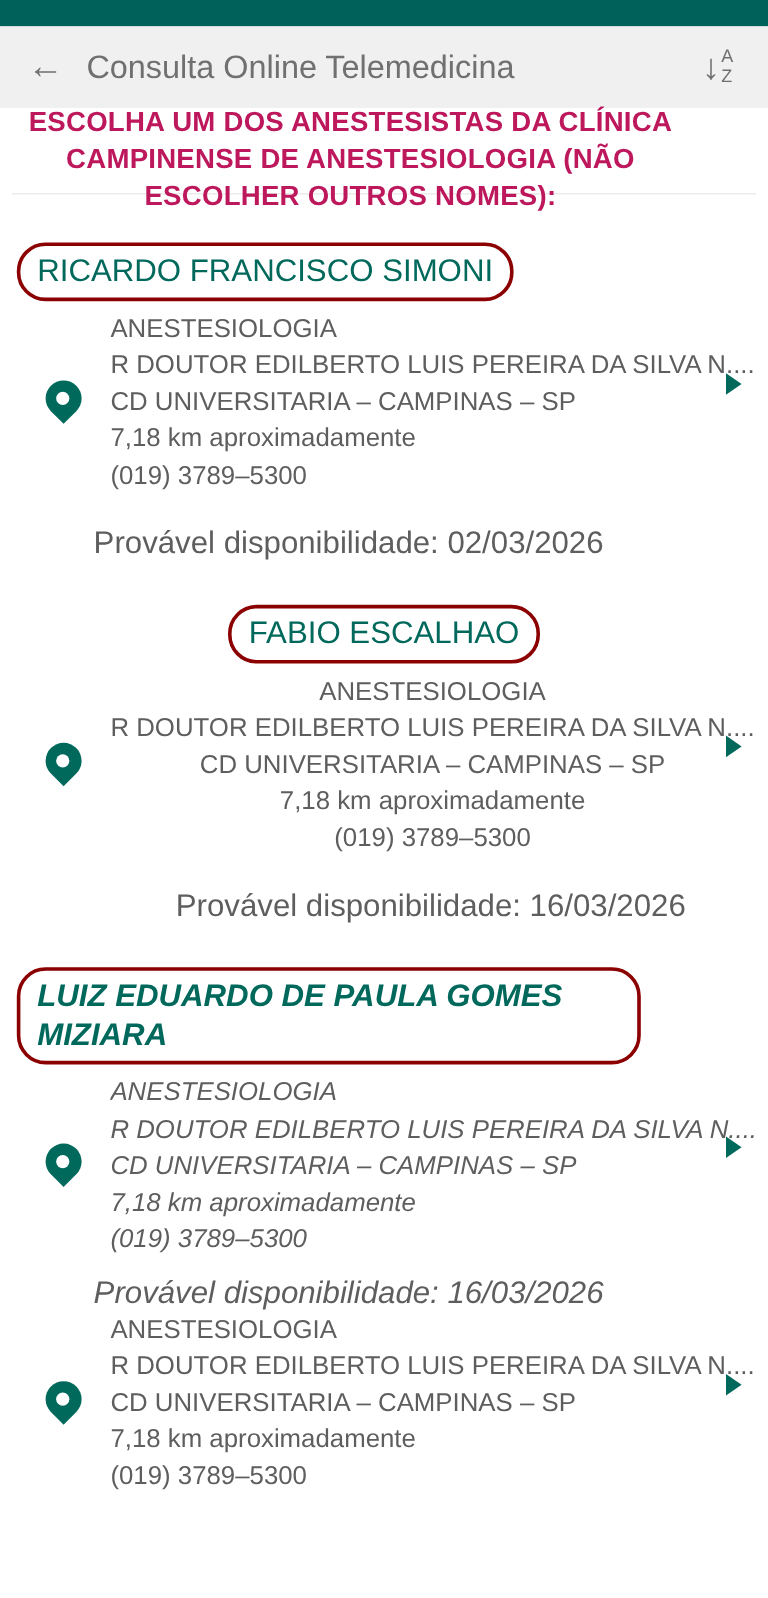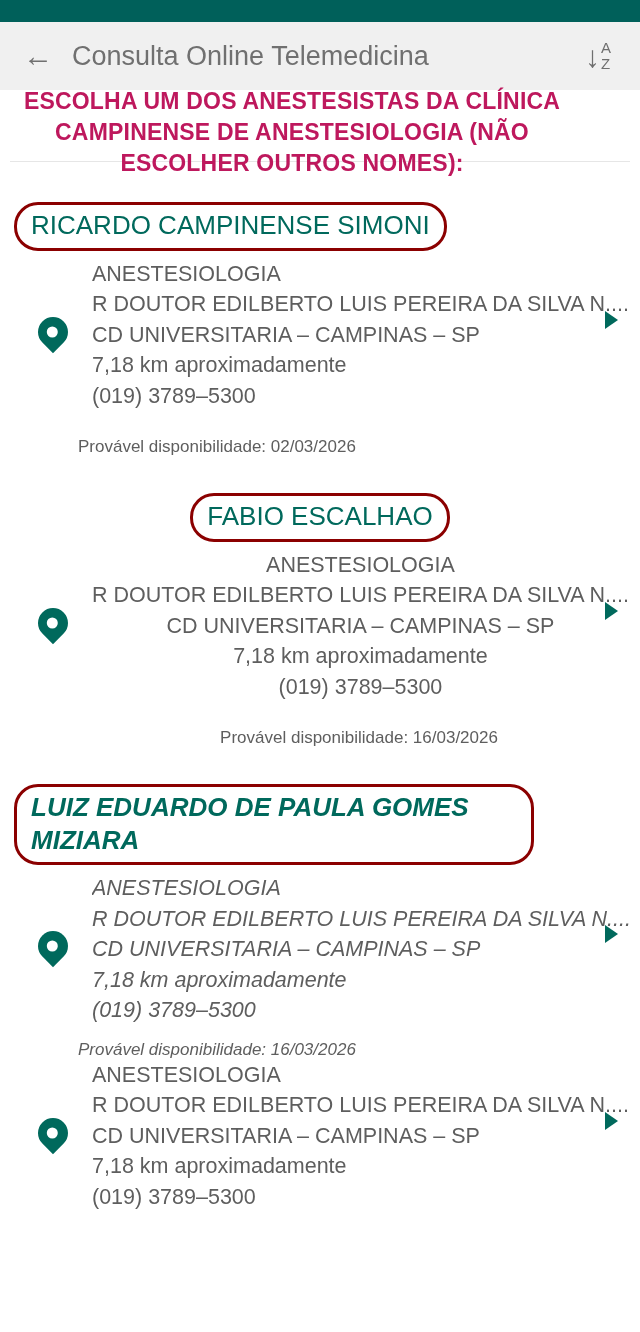--- a/index.html
+++ b/index.html
@@ -139,21 +139,21 @@
   }
   .info {
     flex: 1;
     color: #5e5e5e;
     font-size: 21.5px;
     line-height: 1.42;
   }
   .info .line { white-space: nowrap; overflow: hidden; }
   .avail {
     color: #5e5e5e;
-    font-size: 17px;
+    font-size: 26px;
     padding: 26px 0 0 78px;
   }
   .chevron {
     position: absolute;
     right: 22px;
     top: 56px;
     width: 0;
     height: 0;
     border-left: 13px solid #00695c;
     border-top: 9px solid transparent;
@@ -178,21 +178,21 @@
 </div>
 
 <div class="banner-strip"></div>
 
 <div class="overlay-heading">ESCOLHA UM DOS ANESTESISTAS DA CLÍNICA CAMPINENSE DE ANESTESIOLOGIA (NÃO ESCOLHER OUTROS NOMES):</div>
 
 <div class="list">
 
   <div class="entry" style="margin-top:34px;">
     <div class="name-wrap">
-      <span class="name-box plain">RICARDO CAMPINENSE SIMONI</span>
+      <span class="name-box plain">RICARDO FRANCISCO SIMONI</span>
     </div>
     <div class="details">
       <div class="pin-cell">
         <div class="pin"></div>
       </div>
       <div class="info">
         <div class="line">ANESTESIOLOGIA</div>
         <div class="line">R DOUTOR EDILBERTO LUIS PEREIRA DA SILVA N....</div>
         <div class="line">CD UNIVERSITARIA – CAMPINAS – SP</div>
         <div class="line">7,18 km aproximadamente</div>

